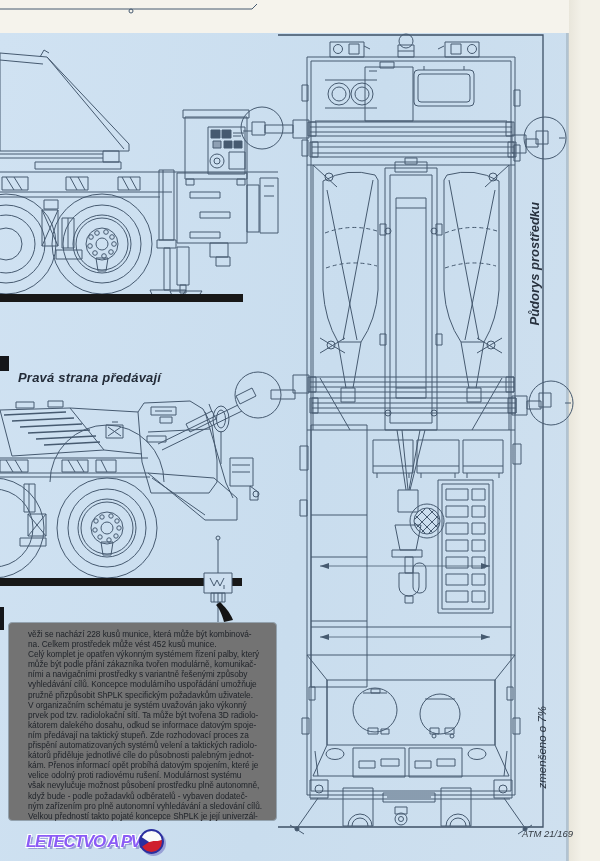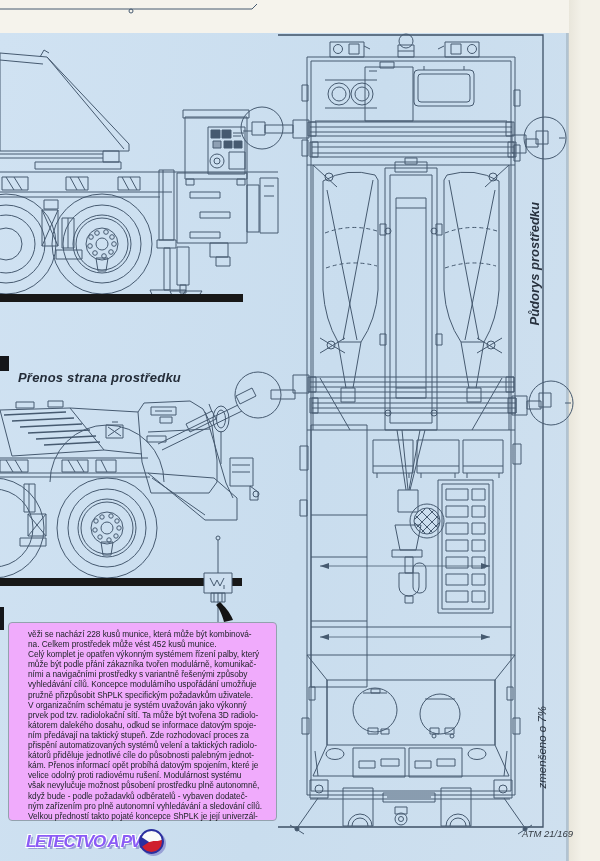--- a/index.html
+++ b/index.html
@@ -18,21 +18,21 @@
         font-size:13px;color:#242c38;letter-spacing:.2px;}
   .v-label{position:absolute;writing-mode:vertical-rl;transform:rotate(180deg);
         font-style:italic;color:#27313e;white-space:nowrap;}
   .v-pudorys{left:527px;top:202px;font-weight:bold;font-size:13px;}
   .v-zmenseno{left:536px;top:706px;font-size:11.5px;}
   .atm-ref{position:absolute;left:522px;top:828px;font-style:italic;font-size:9.5px;color:#333a42;}
   .marker{position:absolute;background:#14161a;}
   .m1{left:0;top:356px;width:9px;height:15px;}
   .m2{left:0;top:607px;width:4px;height:23px;}
   .text-box{position:absolute;left:8px;top:622px;width:269px;height:199px;
-        background:#f0abfc;border:1px solid #93a2ae;border-radius:4px;
+        background:#737373;border:1px solid #93a2ae;border-radius:4px;
         padding:6px 13px 0 19px;box-sizing:border-box;}
   .article{font-size:8.3px;line-height:10.1px;color:#20242a;white-space:pre-line;
         letter-spacing:-0.05px;}
   .logo{position:absolute;left:26px;top:829px;display:flex;align-items:center;}
   .logo-text{font-style:italic;font-weight:bold;font-size:17px;color:#8b5cf6;
         letter-spacing:-1.5px;
         text-shadow:-1px -1px 0 #fff,1px -1px 0 #fff,-1px 1px 0 #fff,
                     2px 2px 0 #98a0d6;}
   .flag{width:21px;height:21px;border-radius:50%;border:2px solid #2b2f9f;
         background:linear-gradient(173deg,#fafafa 49%,#cf1f2e 51%);
@@ -465,21 +465,21 @@
       <path d="M210,208 l4,8 3,-6 3,6 4,-8 M224,215 v4"></path>
       <rect x="211" y="223" width="14" height="9"></rect>
       <path d="M214,223 v9 M218,223 v9 M222,223 v9 M218,232 V252"></path>
       <path d="M220,232 C224,236 230,242 233,250 L224,252 C222,244 219,238 216,235 Z" fill="#141414" stroke="none"></path>
     </g>
   </svg>
 
   <div class="marker m1"></div>
   <div class="marker m2"></div>
 
-  <div class="caption-side">Přenos strana prostředku</div>
+  <div class="caption-side">Pravá strana předávají</div>
 
   <div class="v-label v-pudorys">Půdorys prostředku</div>
 
   <div class="v-label v-zmenseno">zmenšeno o 7%</div>
 
   <div class="atm-ref">ATM 21/169</div>
 
   <div class="text-box">
     <div class="article">věži se nachází 228 kusů munice, která může být kombinová-
 na. Celkem prostředek může vést 452 kusů munice.

